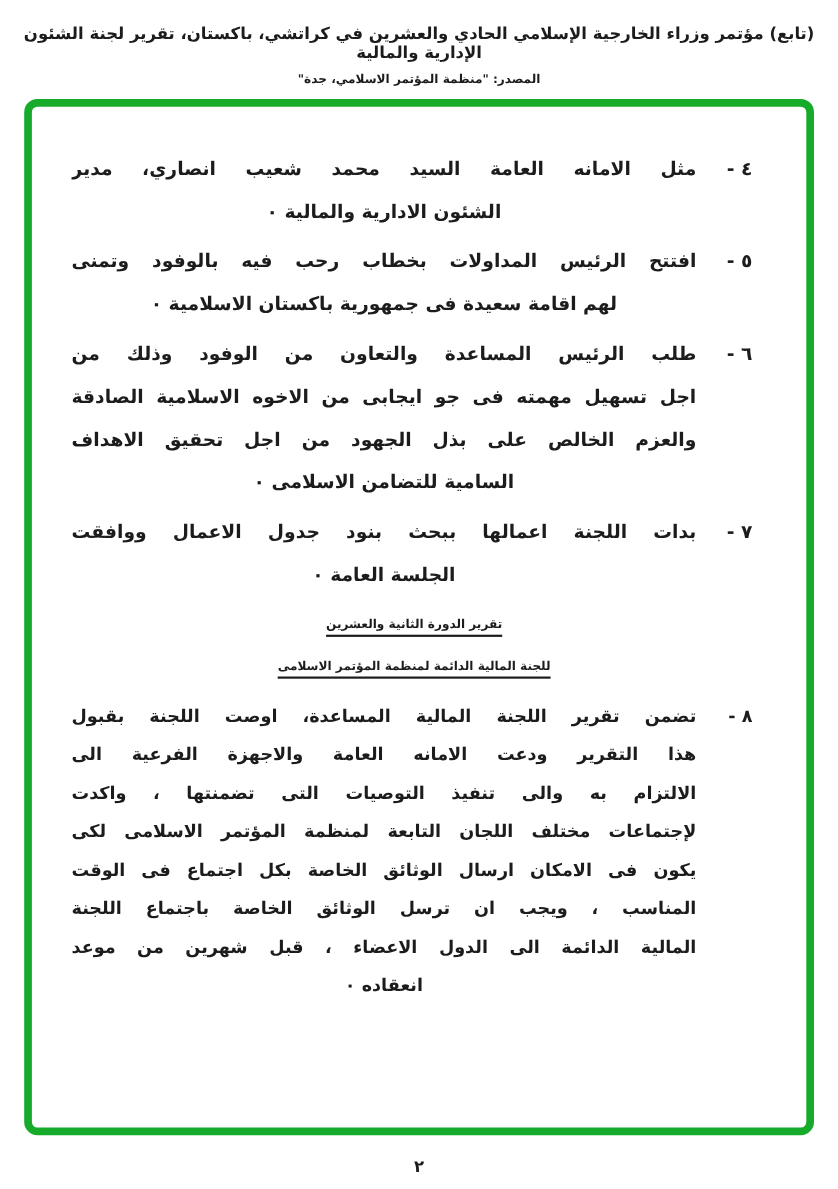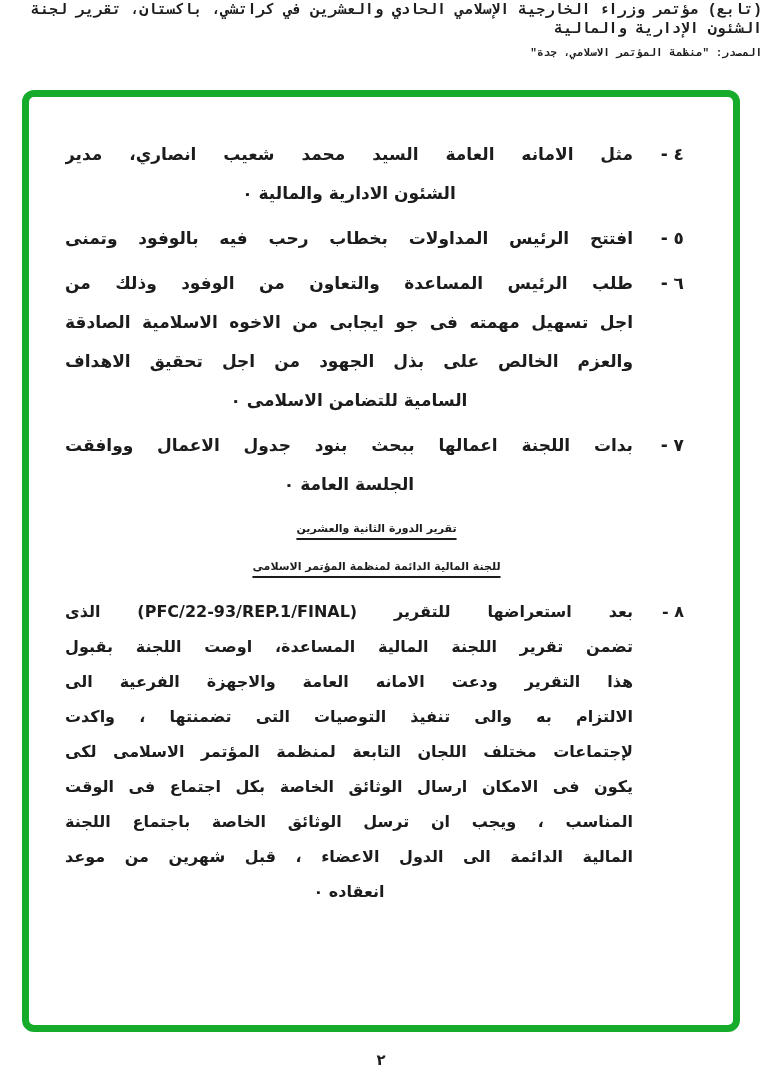--- a/index.html
+++ b/index.html
@@ -7,21 +7,21 @@
   html,body{ background:#ffffff; }
   .page{
     position:relative;
     width:762px; height:1081px;
     background:#ffffff;
     font-family:"DejaVu Sans", sans-serif;
     color:var(--ink);
     overflow:hidden;
   }
   
-  .header{ direction:rtl;font-family:Liberation Mono, monospace; }
+  .header{ text-align:center; padding-top:21px; direction:rtl; }
   .header-line1{ font-size:15px; font-weight:bold; letter-spacing:0; }
   .header-line2{ font-size:11px; font-weight:bold; margin-top:8px; }
 
   
   .frame{
     position:absolute; left:22px; top:90px;
     width:718px; height:942px;
     border:7px solid var(--green);
     border-radius:12px;
     background:#ffffff;
@@ -87,20 +87,21 @@
             <div class="marker">٤ -</div>
             <div class="lines">
               <div class="line">مثل الامانه العامة السيد محمد شعيب انصاري، مدير</div>
               <div class="line center">الشئون الادارية والمالية ٠</div>
             </div>
           </div>
           <div class="para">
             <div class="marker">٥ -</div>
             <div class="lines">
               <div class="line">افتتح الرئيس المداولات بخطاب رحب فيه بالوفود وتمنى</div>
+              <div class="line center">لهم اقامة سعيدة فى جمهورية باكستان الاسلامية ٠</div>
             </div>
           </div>
           <div class="para">
             <div class="marker">٦ -</div>
             <div class="lines">
               <div class="line">طلب الرئيس المساعدة والتعاون من الوفود وذلك من</div>
               <div class="line">اجل تسهيل مهمته فى جو ايجابى من الاخوه الاسلامية الصادقة</div>
               <div class="line">والعزم الخالص على بذل الجهود من اجل تحقيق الاهداف</div>
               <div class="line center">السامية للتضامن الاسلامى ٠</div>
             </div>
@@ -116,21 +117,20 @@
 
       <div class="title-block">
         <div class="title-line">تقرير الدورة الثانية والعشرين</div>
         <div class="title-line">للجنة المالية الدائمة لمنظمة المؤتمر الاسلامى</div>
       </div>
 
       <div id="paras-bottom">
           <div class="para tight">
             <div class="marker">٨ -</div>
             <div class="lines">
-              <div class="line">بعد استعراضها للتقرير (PFC/22-93/REP.1/FINAL) الذى</div>
               <div class="line">تضمن تقرير اللجنة المالية المساعدة، اوصت اللجنة بقبول</div>
               <div class="line">هذا التقرير ودعت الامانه العامة والاجهزة الفرعية الى</div>
               <div class="line">الالتزام به والى تنفيذ التوصيات التى تضمنتها ، واكدت</div>
               <div class="line">لإجتماعات مختلف اللجان التابعة لمنظمة المؤتمر الاسلامى لكى</div>
               <div class="line">يكون فى الامكان ارسال الوثائق الخاصة بكل اجتماع فى الوقت</div>
               <div class="line">المناسب ، ويجب ان ترسل الوثائق الخاصة باجتماع اللجنة</div>
               <div class="line">المالية الدائمة الى الدول الاعضاء ، قبل شهرين من موعد</div>
               <div class="line center">انعقاده ٠</div>
             </div>
           </div>

